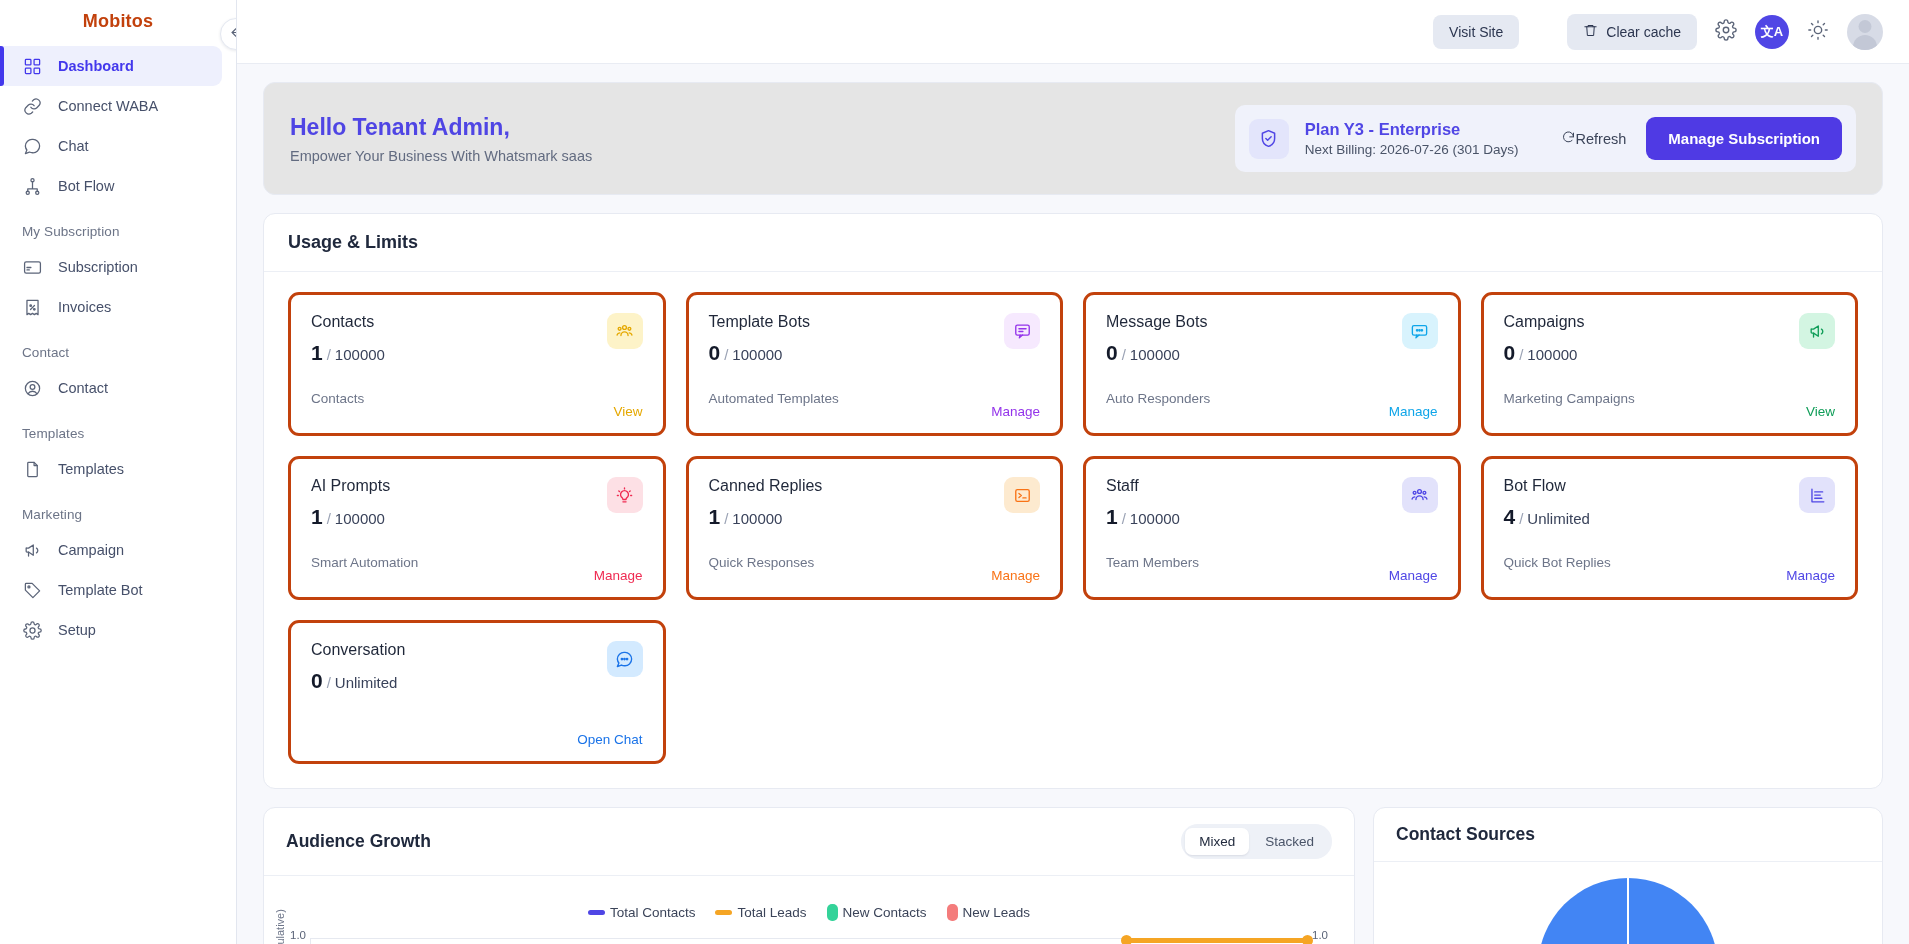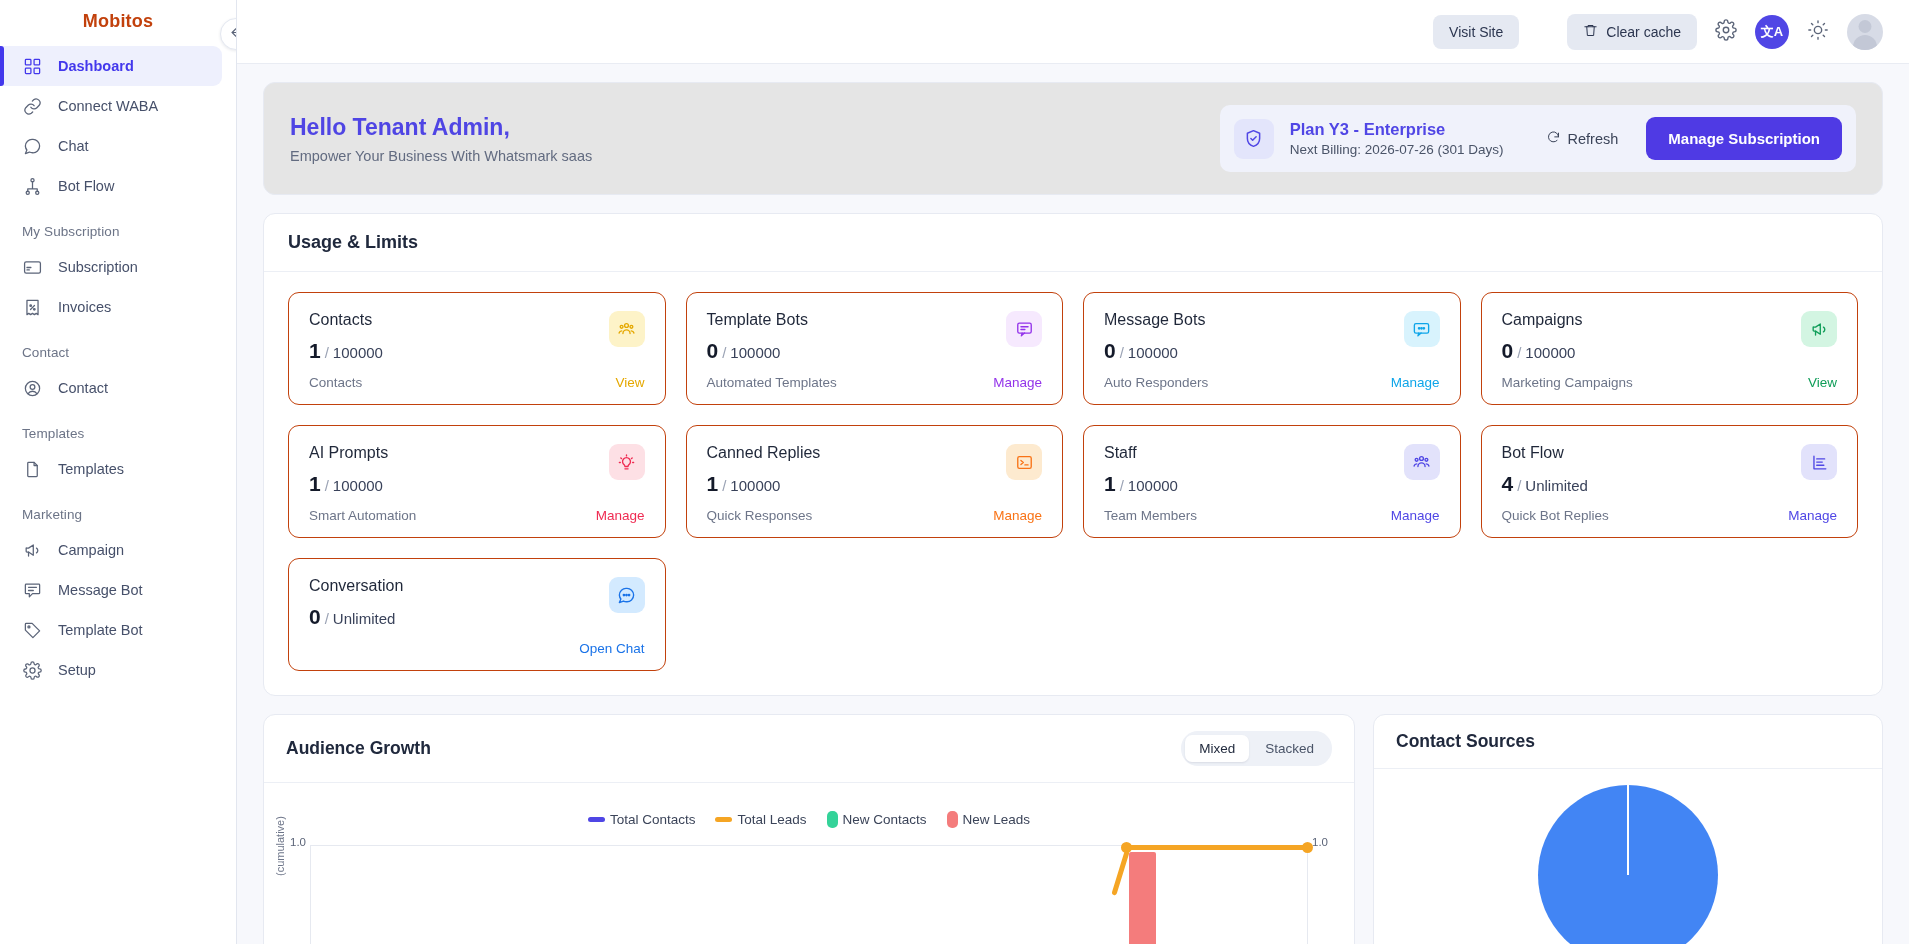--- a/index.html
+++ b/index.html
@@ -101,54 +101,54 @@
   }
   .plan-ico {
     width: 40px; height: 40px; border-radius: 9px; background: #e3e5fb;
     display:flex; align-items:center; justify-content:center; flex:0 0 40px;
   }
   .plan-ico svg { width: 21px; height: 21px; stroke: #5046e5; stroke-width: 1.7; fill:none;
                   stroke-linecap: round; stroke-linejoin: round; }
   .plan-name { color: #5046e5; font-size: 16.5px; font-weight: bold; margin-bottom: 3px; }
   .plan-billing { color: #4a5468; font-size: 13.5px; }
   .refresh-btn {
-    display: flex; align-items: center; gap: 7px; color: #3b4459; font-size: 14.5px;
-    background: none; border: none; cursor: pointer; margin: 0 12px 0 26px; white-space: nowrap; justify-content: flex-end;
+    display: flex; align-items: center; color: #3b4459; font-size: 14.5px;
+    background: none; border: none; cursor: pointer; margin: 0 4px 0 26px; white-space: nowrap; justify-content: flex-end;
   }
   .refresh-btn svg { width: 15px; height: 15px; stroke: #3b4459; stroke-width: 1.6; fill:none;
                      stroke-linecap: round; stroke-linejoin: round; }
   .manage-sub-btn {
     background: #4f3ae4; color: #fff; font-size: 15px; font-weight: bold;
     border: none; border-radius: 9px; padding: 13px 22px; cursor: pointer; white-space: nowrap;
   }
 
   
   .panel { background:#fff; border:1px solid #e7eaf2; border-radius:12px; margin-bottom:18px; }
   .panel-head { padding: 18px 24px; border-bottom: 1px solid #eceff5; }
   .panel-title { font-size: 18px; font-weight: bold; color: #20293d; }
   .panel-body { padding: 20px 24px 24px 24px; }
 
   .card-grid { display: grid; grid-template-columns: repeat(4, 1fr); gap: 20px; }
   .ucard {
-    background: #fff; border: 1px solid #c2410c; border-radius: 11px;
+    background: #fff; border: 3px solid #c2410c; border-radius: 11px;
     padding: 18px 20px 14px 20px; min-height: 112px;
     display: flex; flex-direction: column; justify-content: space-between;
   }
   .ucard-top { display: flex; align-items: flex-start; justify-content: space-between; }
   .ucard-label { font-size: 16px; color: #1f2739; margin-bottom: 10px; }
   .ucard-nums { font-size: 15px; color: #39425a; white-space: nowrap; }
   .ucard-nums .big { font-size: 21px; font-weight: bold; color: #141a2a; }
   .ucard-nums .sep { color: #9aa2b4; margin: 0 4px; }
   .ucard-ico { width: 36px; height: 36px; border-radius: 9px; flex: 0 0 36px;
                display:flex; align-items:center; justify-content:center; }
   .ucard-ico svg { width: 19px; height: 19px; stroke-width: 1.7; fill:none;
                    stroke-linecap: round; stroke-linejoin: round; }
   .ucard-bot { display: flex; align-items: center; justify-content: space-between; margin-top: 12px; }
   .ucard-desc { font-size: 13.5px; color: #6d7589; }
-  .ucard-act { font-size: 13.5px; cursor: pointer; }
+  .ucard-act { font-size: 13.5px; cursor: pointer; margin-top: 27px; }
 
   
   .bottom-row { display: flex; gap: 18px; }
   .chart-panel { background:#fff; border:1px solid #e7eaf2; border-radius:12px; }
   .growth { flex: 1 1 auto; width: 1079px; }
   .sources { flex: 0 0 510px; }
   .chart-head {
     padding: 16px 22px; border-bottom: 1px solid #eceff5;
     display:flex; align-items:center; justify-content: space-between;
   }
@@ -279,29 +279,20 @@
         <div class="nav-section">Marketing</div>
         <div class="nav-item">
           <span class="ico">
             <svg viewBox="0 0 24 24">
               <path d="M4 9v4a1 1 0 001 1h2l6 4V5L7 9H5a1 1 0 00-1 0z"></path>
               <path d="M7 14v5"></path>
               <path d="M17 9a3.5 3.5 0 010 6"></path>
             </svg>
           </span>
           <span>Campaign</span>
-        </div>
-        <div class="nav-item">
-          <span class="ico">
-            <svg viewBox="0 0 24 24">
-              <path d="M4 4h16a1 1 0 011 1v10a1 1 0 01-1 1h-8l-4 4v-4H4a1 1 0 01-1-1V5a1 1 0 011-1z"></path>
-              <path d="M7 8h10M7 12h6"></path>
-            </svg>
-          </span>
-          <span>Message Bot</span>
         </div>
         <div class="nav-item">
           <span class="ico">
             <svg viewBox="0 0 24 24">
               <path d="M3 11.5V4a1 1 0 011-1h7.5L21 12.5 12.5 21z"></path>
               <circle cx="7.5" cy="7.5" r="1.3"></circle>
             </svg>
           </span>
           <span>Template Bot</span>
         </div>

